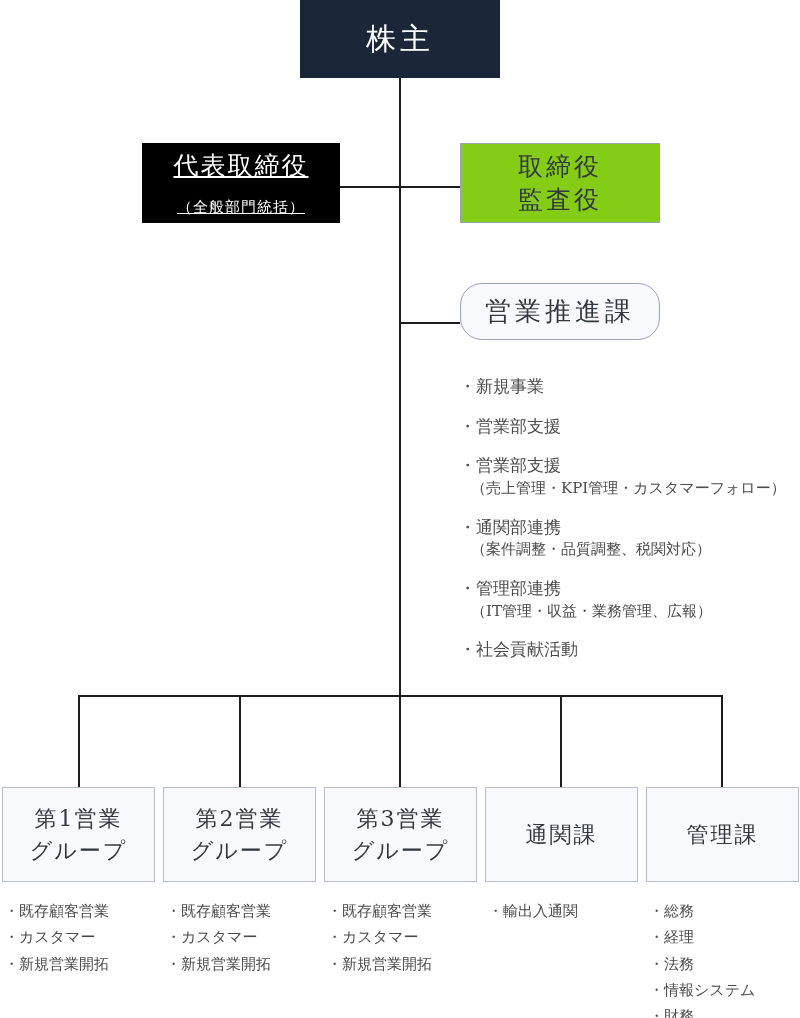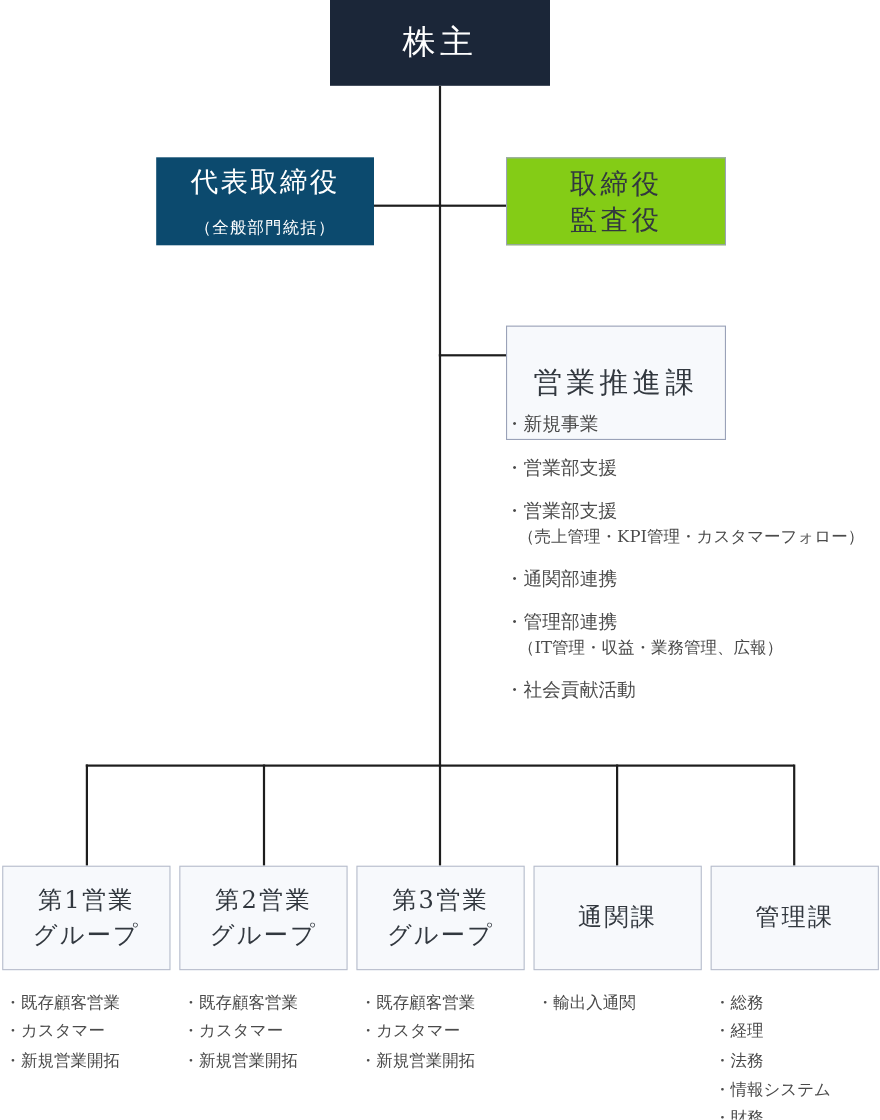--- a/index.html
+++ b/index.html
@@ -42,24 +42,25 @@
   .box .ttl { display: block; }
   .box .sub { display: block; }
 
   .box-root {
     background: #1b2638;
     color: #ffffff;
     font-size: 30px;
     letter-spacing: 4px;
   }
   .box-exec {
-    background: #0c4a6e;
+    background: #000000;
     color: #ffffff;
     font-size: 25px;
     letter-spacing: 2px;
+    text-decoration: underline;
   }
   .box-exec .sub {
     font-size: 15px;
     letter-spacing: 1px;
     margin-top: 17px;
   }
   .box-board {
     background: #84cc16;
     border: 1px solid #9aa2b8;
     color: #32383f;
@@ -129,37 +130,38 @@
   <div class="box box-exec" style="left:142px; top:143px; width:198px; height:80px;">
     <span class="ttl">代表取締役</span>
     <span class="sub">（全般部門統括）</span>
   </div>
 
   <div class="box box-board" style="left:460px; top:143px; width:200px; height:80px;">
     <span class="ttl">取締役</span>
     <span class="ttl2">監査役</span>
   </div>
 
-  <div class="box box-sec" style="left:460px; top:296px; width:200px; height:104px;">
+  <div class="box box-sec" style="left:460px; top:283px; width:200px; height:57px;border-radius:22px;">
     <span class="ttl">営業推進課</span>
   </div>
 
   <div class="bullets bullets-sec" style="left:459px; top:374px; width:341px;">
     <span class="bl">
       <span>・新規事業</span>
     </span>
     <span class="bl">
       <span>・営業部支援</span>
     </span>
     <span class="bl">
       <span>・営業部支援</span>
       <span class="sub2">（売上管理・KPI管理・カスタマーフォロー）</span>
     </span>
     <span class="bl">
       <span>・通関部連携</span>
+      <span class="sub2">（案件調整・品質調整、税関対応）</span>
     </span>
     <span class="bl">
       <span>・管理部連携</span>
       <span class="sub2">（IT管理・収益・業務管理、広報）</span>
     </span>
     <span class="bl">
       <span>・社会貢献活動</span>
     </span>
   </div>
 

